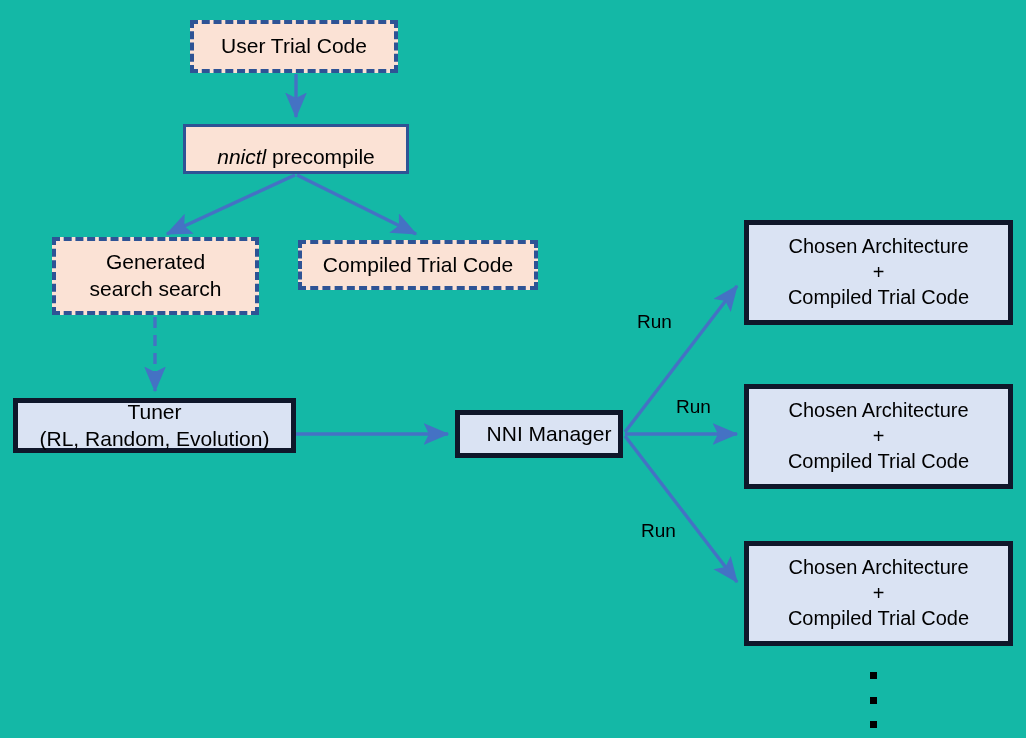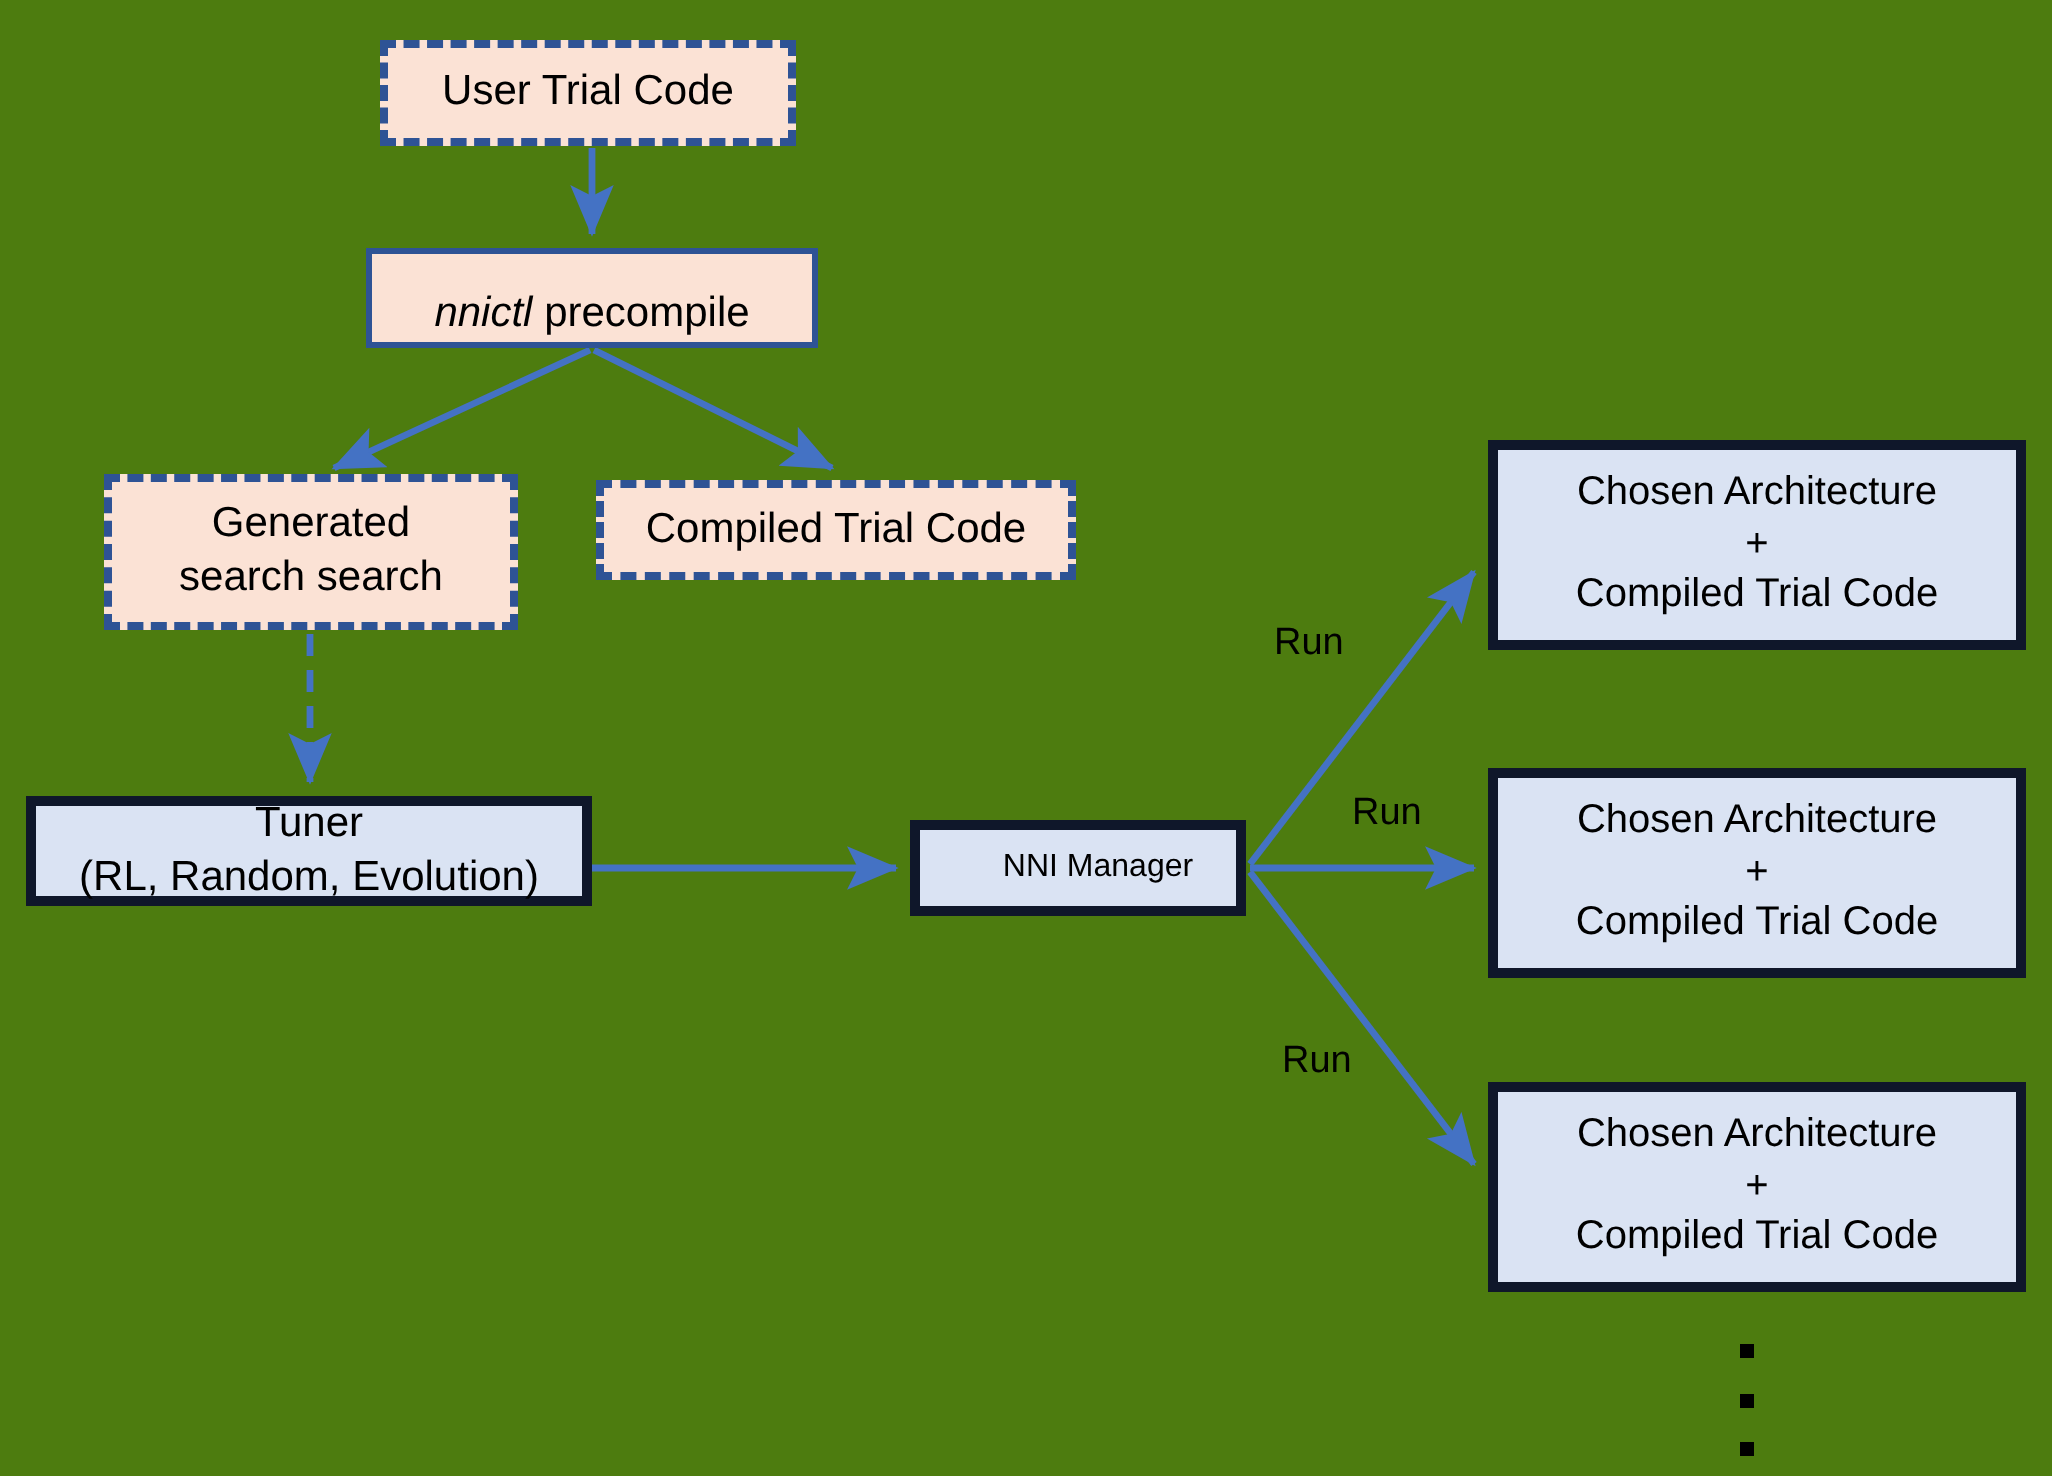--- a/index.html
+++ b/index.html
@@ -9,21 +9,21 @@
     background: #ffffff;
   }
   body {
     font-family: "Liberation Sans", sans-serif;
     color: #000000;
   }
   #canvas {
     position: relative;
     width: 1026px;
     height: 738px;
-    background: #4d7c0f;
+    background: #14b8a6;
     overflow: hidden;
   }
   .node {
     position: absolute;
     box-sizing: border-box;
     display: flex;
     align-items: center;
     justify-content: center;
     text-align: center;
     line-height: 1.28;
@@ -146,21 +146,21 @@
 
   <div class="node peach dashed" style="left:298px; top:240px; width:240px; height:50px; font-size:21px;">
     <span class="label">Compiled Trial Code</span>
   </div>
 
   <div class="node blue" style="left:13px; top:398px; width:283px; height:55px; font-size:21px;">
     <span class="label">Tuner
 (RL, Random, Evolution)</span>
   </div>
 
-  <div class="node blue" style="left:455px; top:410px; width:168px; height:48px; font-size:16px;padding-left:20px;">
+  <div class="node blue" style="left:455px; top:410px; width:168px; height:48px; font-size:21px;padding-left:20px;">
     <span class="label">NNI Manager</span>
   </div>
 
   <div class="node blue" style="left:744px; top:220px; width:269px; height:105px; font-size:20px;">
     <span class="label">Chosen Architecture
 +
 Compiled Trial Code</span>
   </div>
 
   <div class="node blue" style="left:744px; top:384px; width:269px; height:105px; font-size:20px;">

